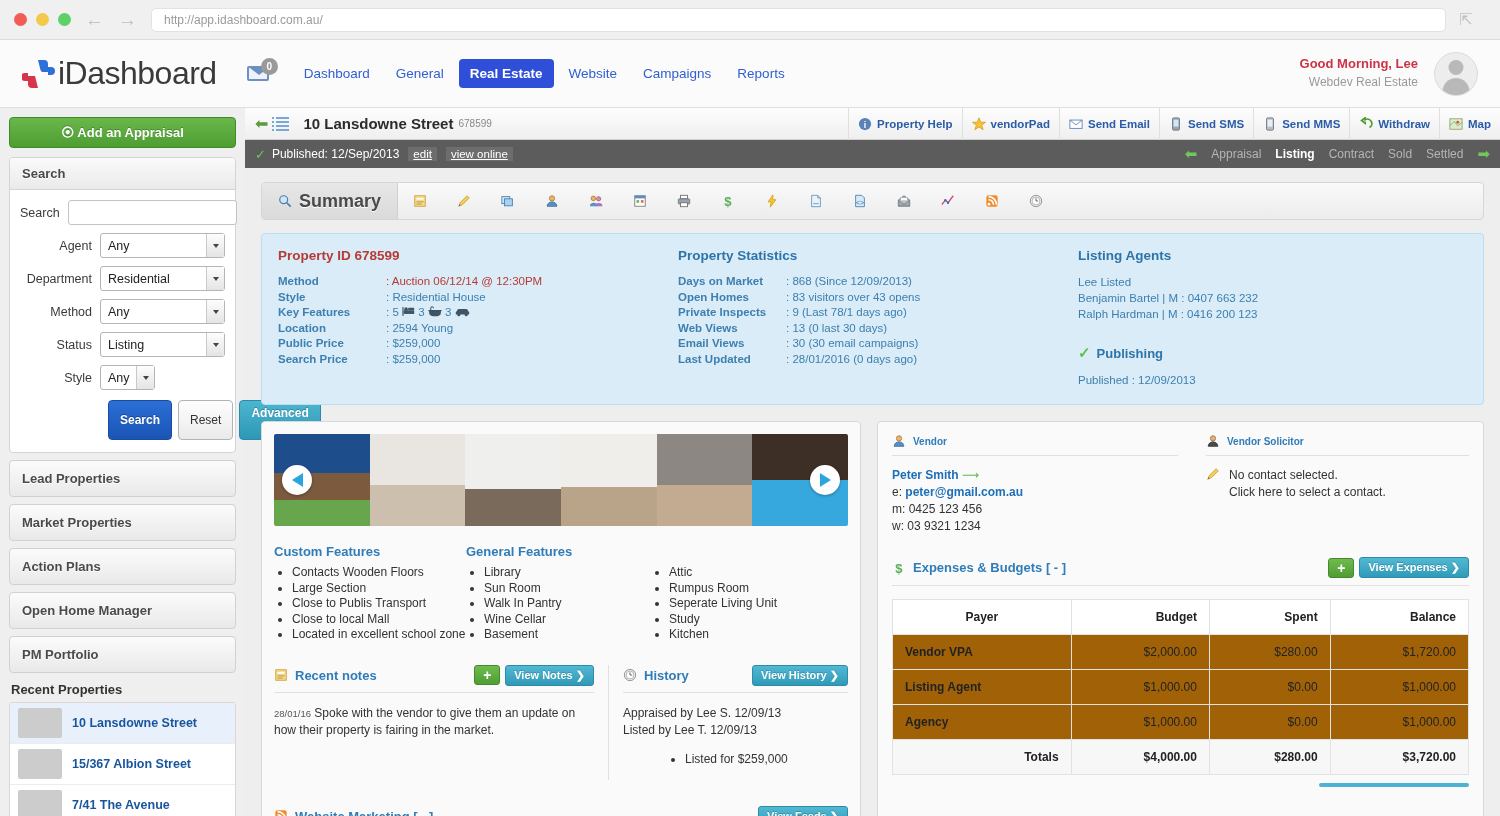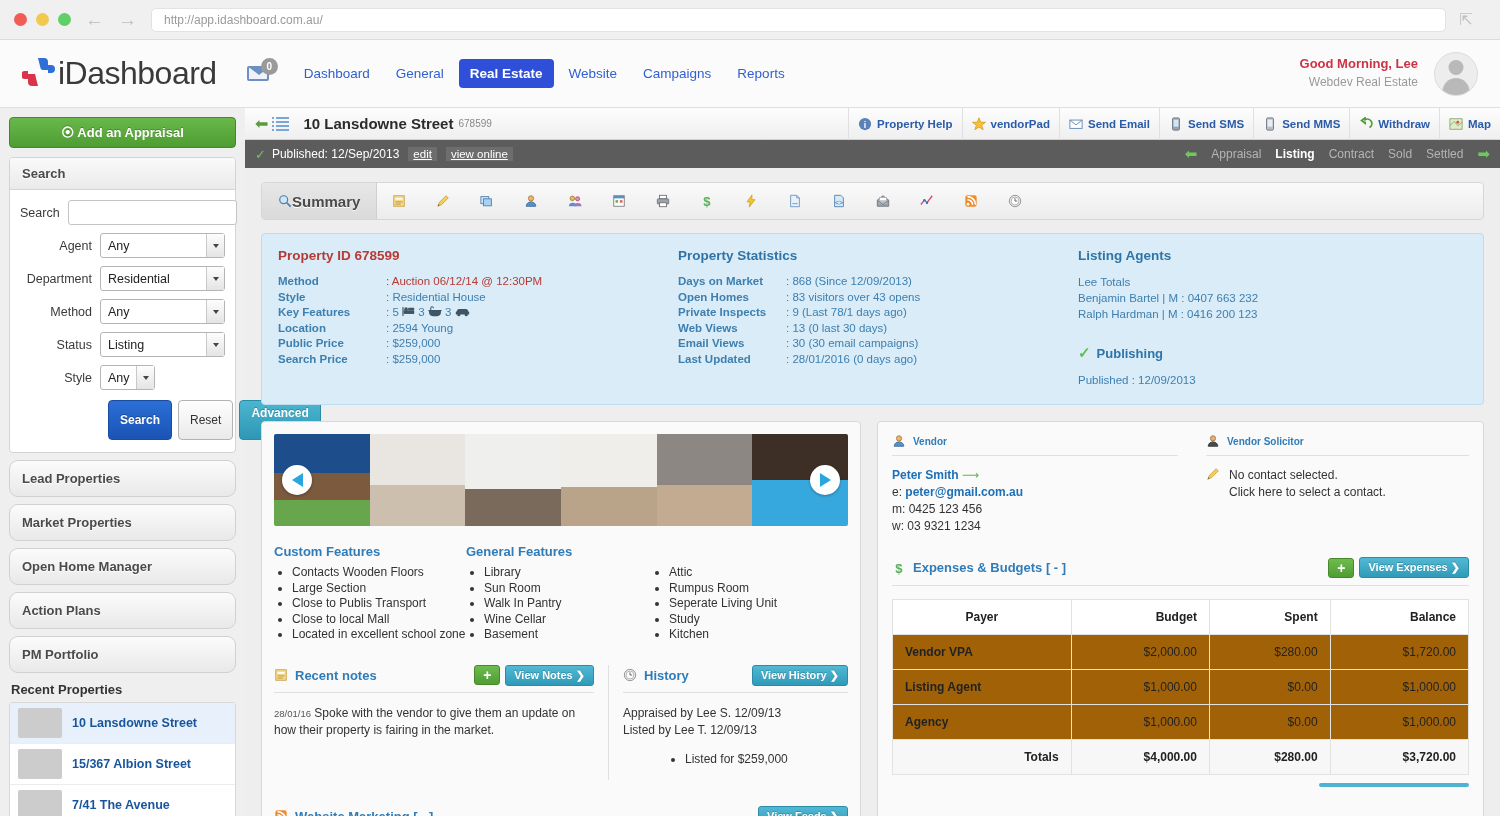--- a/index.html
+++ b/index.html
@@ -34,21 +34,21 @@
   }
   .expand-icon { width: 40px; text-align: center; color: #c0c0c0; font-size: 16px; }
 
   
   .app-header {
     height: 68px; width: 1500px; background: #fbfbfb;
     border-bottom: 1px solid #dfdfdf;
     display: flex; align-items: center; padding: 0 22px;
     position: relative;
   }
-  .logo-wrap { display: flex; gap: 2px; }
+  .logo-wrap { display: flex; align-items: center; gap: 2px; }
   .logo-mark { width: 34px; height: 34px; position: relative; }
   .logo-text { font-size: 32px; color: #3a3a3a; letter-spacing: -0.5px; font-weight: 400; }
   .mail-badge { margin-left: 30px; position: relative; display: flex; align-items: center; }
   .mail-icon { width: 22px; height: 15px; border: 2px solid #6e8fc4; border-radius: 2px; background: #eef3fb; position: relative; }
   .mail-icon:after {
     content: ""; position: absolute; left: 1px; top: 0px;
     width: 0; height: 0; border-left: 9px solid transparent;
     border-right: 9px solid transparent; border-top: 7px solid #6e8fc4;
   }
   .badge-count {
@@ -132,21 +132,21 @@
   .btnrow { display: flex; gap: 6px; padding-left: 88px; margin-top: 10px; }
   .btn {
     border-radius: 4px; font-size: 12px; padding: 5px 11px;
     cursor: pointer; border: 1px solid #b3b3b3; color: #333;
     background: linear-gradient(#fefefe, #eaeaea);
   }
   .btn.primary { background: linear-gradient(#2b6fd6, #1a54b5); border-color: #1a4c9f; color: #fff; font-weight: bold; text-shadow: 0 -1px 0 rgba(0,0,0,.3); }
   .btn.teal { background: linear-gradient(#4cb5cf, #2e97b5); border-color: #2b8aa5; color: #fff; font-weight: bold; text-shadow: 0 -1px 0 rgba(0,0,0,.25); }
   .accordion {
     background: linear-gradient(#fbfbfb, #e9e9e9);
-    border: 1px solid #d1d1d1; border-radius: 9px;
+    border: 1px solid #d1d1d1; border-radius: 4px;
     padding: 10px 12px; font-size: 13px; font-weight: bold; color: #4a4a4a;
     text-shadow: 0 1px 0 #fff; margin-bottom: 7px; cursor: pointer;
   }
   .recent-title { font-size: 13px; font-weight: bold; color: #333; margin: 9px 0 5px 2px; }
   .recent-list { background: #fff; border: 1px solid #d8d8d8; border-radius: 3px; }
   .recent-item { display: flex; align-items: center; gap: 10px; padding: 5px 8px; border-bottom: 1px solid #ececec; cursor: pointer; }
   .recent-item.active { background: #e8f1fb; }
   .recent-item .thumb { width: 44px; height: 30px; border-radius: 2px; flex-shrink: 0; background: #ccc; }
   .recent-item .rname { color: #19559c; font-size: 12.5px; font-weight: bold; }
   .th1 { background: linear-gradient(#2a4f7c 0 45%, #4e7a3e 45%); }
@@ -185,24 +185,24 @@
   .stages .st { color: #b5b5b5; cursor: pointer; }
   .stages .st.active { color: #fff; font-weight: bold; }
   .arrowg { color: #6ec95a; font-size: 15px; }
 
   .tabs-bar {
     margin: 14px 16px 0 16px; background: linear-gradient(#fafafa,#ececec);
     border: 1px solid #d6d6d6; border-radius: 4px;
     height: 38px; display: flex; align-items: stretch; overflow: hidden;
   }
   .tab-summary {
-    display: flex; align-items: center; 
+    display: flex; align-items: center; gap: 7px;
     background: linear-gradient(#e7e7e7,#dadada);
     border-right: 1px solid #cfcfcf;
-    padding: 0 16px; font-size: 15px; font-weight: bold; color: #4a4a4a;
+    padding: 0 16px; font-size: 18px; font-weight: bold; color: #4a4a4a;
     text-shadow: 0 1px 0 #fff; cursor: pointer;
   }
   .tab-ic { display: flex; align-items: center; justify-content: center; width: 44px; cursor: pointer; }
 
   .info-panel {
     margin: 13px 16px 0 16px; background: #d9ecf7;
     border: 1px solid #bcdcef; border-radius: 4px;
     display: flex; padding: 14px 16px 18px 16px; min-height: 150px;
   }
   .info-col { flex: 1; }
@@ -403,22 +403,22 @@
         <div class="btnrow">
           <button class="btn primary">Search</button>
           <button class="btn">Reset</button>
           <button class="btn teal">Advanced ❯</button>
         </div>
       </div>
     </div>
 
     <div class="accordion">Lead Properties</div>
     <div class="accordion">Market Properties</div>
+    <div class="accordion">Action Plans</div>
     <div class="accordion">Open Home Manager</div>
-    <div class="accordion">Action Plans</div>
     <div class="accordion">PM Portfolio</div>
 
     <div class="recent-title">Recent Properties</div>
     <div class="recent-list">
       <div class="recent-item active">
         <span class="thumb th1"></span>
         <span class="rname">10 Lansdowne Street</span>
       </div>
       <div class="recent-item">
         <span class="thumb th2"></span>
@@ -696,21 +696,21 @@
           <span class="info-v">: <span>30 (30 email campaigns)</span></span>
         </div>
         <div class="info-row">
           <span class="info-k">Last Updated</span>
           <span class="info-v">: <span>28/01/2016 (0 days ago)</span></span>
         </div>
       </div>
 
       <div class="info-col">
         <div class="info-h blue">Listing Agents</div>
-        <div class="agents-line">Lee Totals</div>
+        <div class="agents-line">Lee Listed</div>
         <div class="agents-line">Benjamin Bartel | M : 0407 663 232</div>
         <div class="agents-line">Ralph Hardman | M : 0416 200 123</div>
         <div class="pub-h">
           <span style="color:#5fbe48;font-size:15px">✓</span>
           <span>Publishing</span>
         </div>
         <div class="pub-line">Published : 12/09/2013</div>
       </div>
     </div>
 

